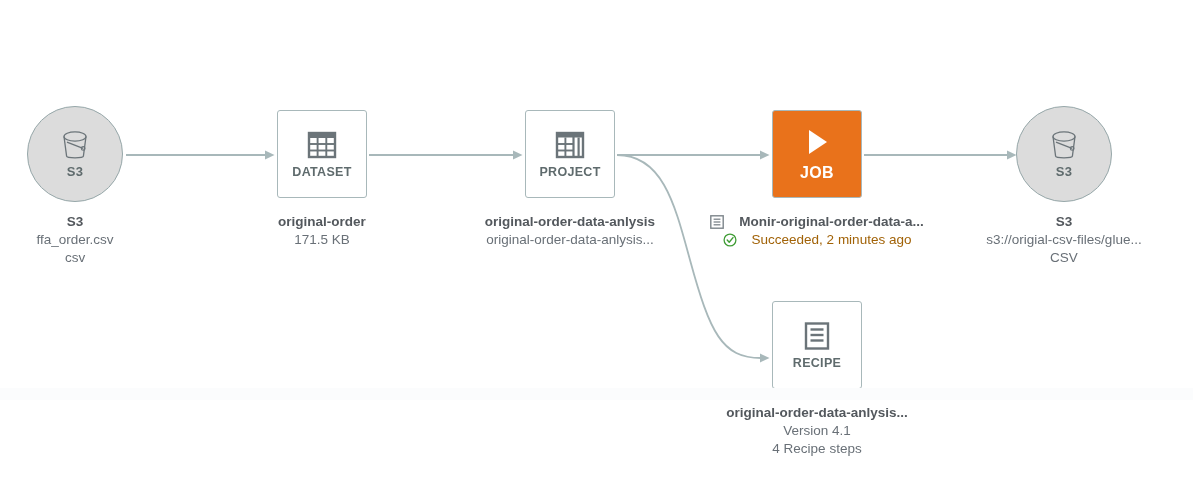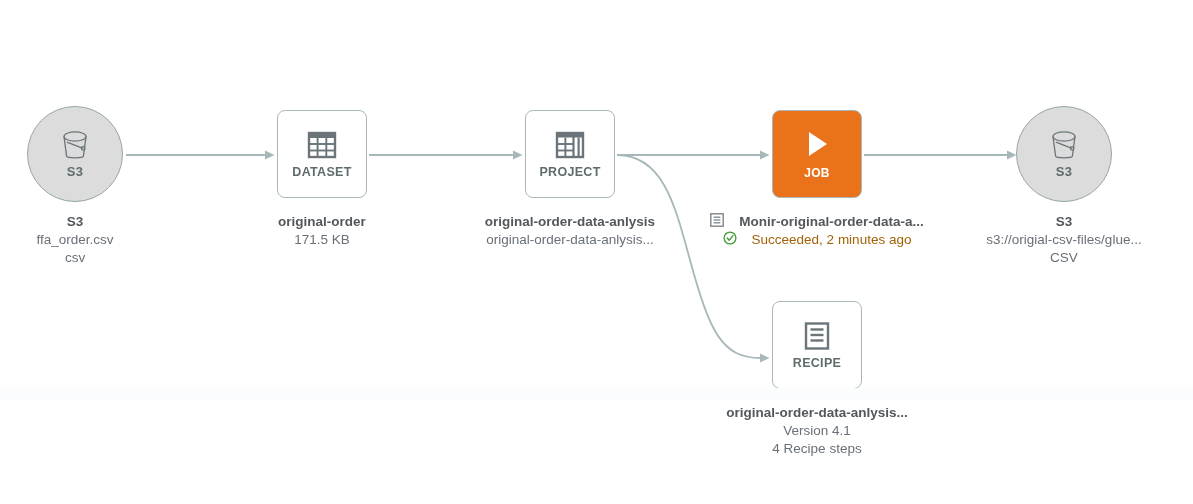--- a/index.html
+++ b/index.html
@@ -66,21 +66,21 @@
     flex-direction: column;
     align-items: center;
     justify-content: center;
     box-sizing: border-box;
   }
   .square-node {
     width: 90px;
     height: 88px;
     background: #ffffff;
     border: 1.6px solid #a8b8ba;
-    border-radius: 8px;
+    border-radius: 3px;
     display: flex;
     flex-direction: column;
     align-items: center;
     justify-content: center;
     box-sizing: border-box;
   }
   .square-node.job-node {
     background: #e9721b;
     border-color: #a8b8ba;
   }
@@ -95,21 +95,21 @@
     letter-spacing: 0.3px;
     color: #5f6b6d;
     margin-top: 5px;
   }
   .circle-node .node-kicker {
     font-size: 13px;
     margin-top: 3px;
   }
   .job-node .node-kicker {
     color: #ffffff;
-    font-size: 12px;
+    font-size: 16px;
     margin-top: 6px;
   }
 
   .caption {
     margin-top: 10px;
     line-height: 18px;
   }
   .caption-title {
     font-size: 13.5px;
     font-weight: bold;
@@ -118,20 +118,21 @@
     overflow: hidden;
     text-overflow: ellipsis;
   }
   .caption-sub {
     font-size: 13.5px;
     color: #697077;
     white-space: nowrap;
   }
   .caption-row {
     display: flex;
+    align-items: center;
     justify-content: center;
     gap: 15px;
   }
   .status-line {
     color: #a16207;
     font-size: 13.5px;
   }
   .mini-icon {
     flex: 0 0 auto;
     line-height: 0;

